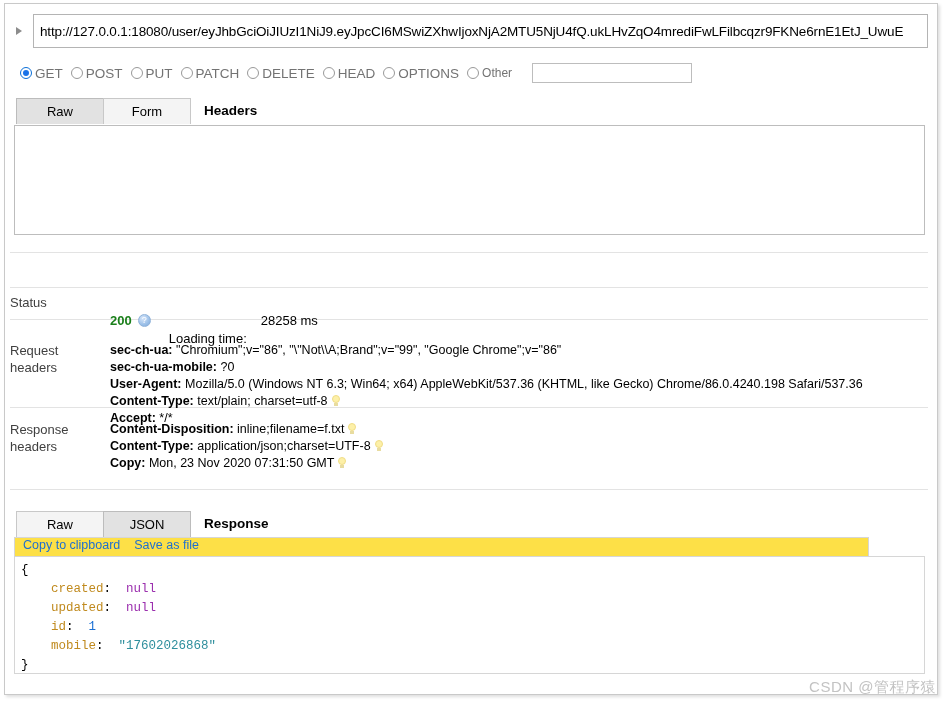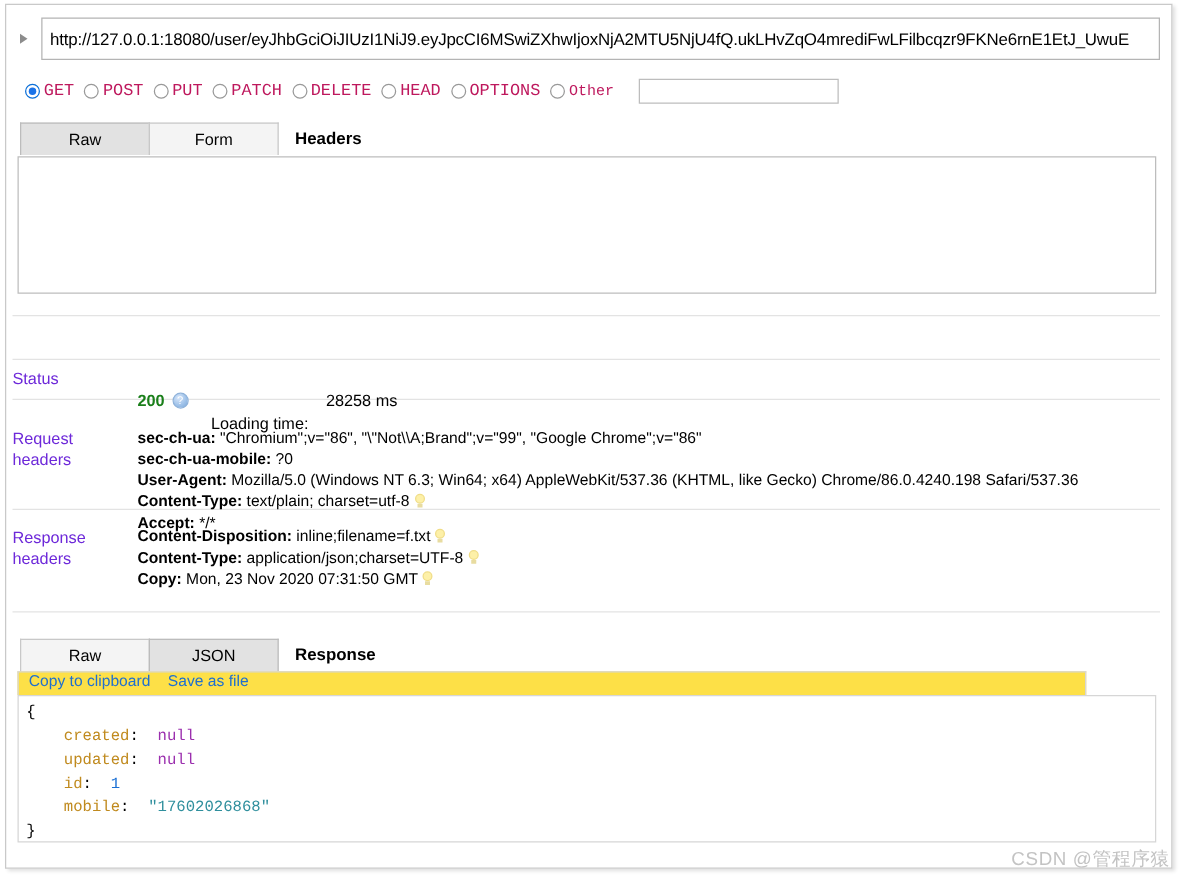--- a/index.html
+++ b/index.html
@@ -119,22 +119,21 @@
     position: absolute;
     left: 2px;
     top: 2px;
     width: 6px;
     height: 6px;
     border-radius: 50%;
     background: #1a73e8;
   }
   .radio-label {
     font-size: 13.5px;
-    color: #be185d;
-    font-family: Liberation Mono, monospace;
+    color: #737373;
   }
   .radio-item.small .radio-label { font-size: 12px; }
   .other-input {
     width: 160px;
     height: 20px;
     border: 1px solid #bdbdbd;
     background: #ffffff;
     box-sizing: border-box;
     margin-left: 12px;
     font-size: 12px;
@@ -145,21 +144,21 @@
   
   .tabbar {
     position: absolute;
     display: flex;
     align-items: flex-end;
     height: 26px;
   }
   .tabbar.request-tabs { left: 6px; top: 89px; }
   .tabbar.response-tabs { left: 6px; top: 502px; }
   .tab {
-    width: 104px;
+    width: 88px;
     height: 26px;
     line-height: 26px;
     text-align: center;
     font-size: 13px;
     color: #000000;
     border: 1px solid #c8c8c8;
     border-bottom: none;
     background: #f4f4f4;
     box-sizing: border-box;
     margin-right: -1px;
@@ -200,21 +199,21 @@
     width: 918px;
   }
   .meta-row {
     display: flex;
     align-items: flex-start;
   }
   .meta-label {
     width: 100px;
     flex: 0 0 100px;
     font-size: 13px;
-    color: #6d28d9;
+    color: #404040;
     line-height: 17px;
   }
   .meta-value {
     flex: 1 1 auto;
     font-size: 12.5px;
     line-height: 17px;
     color: #000000;
   }
   .status-line {
     display: flex;

